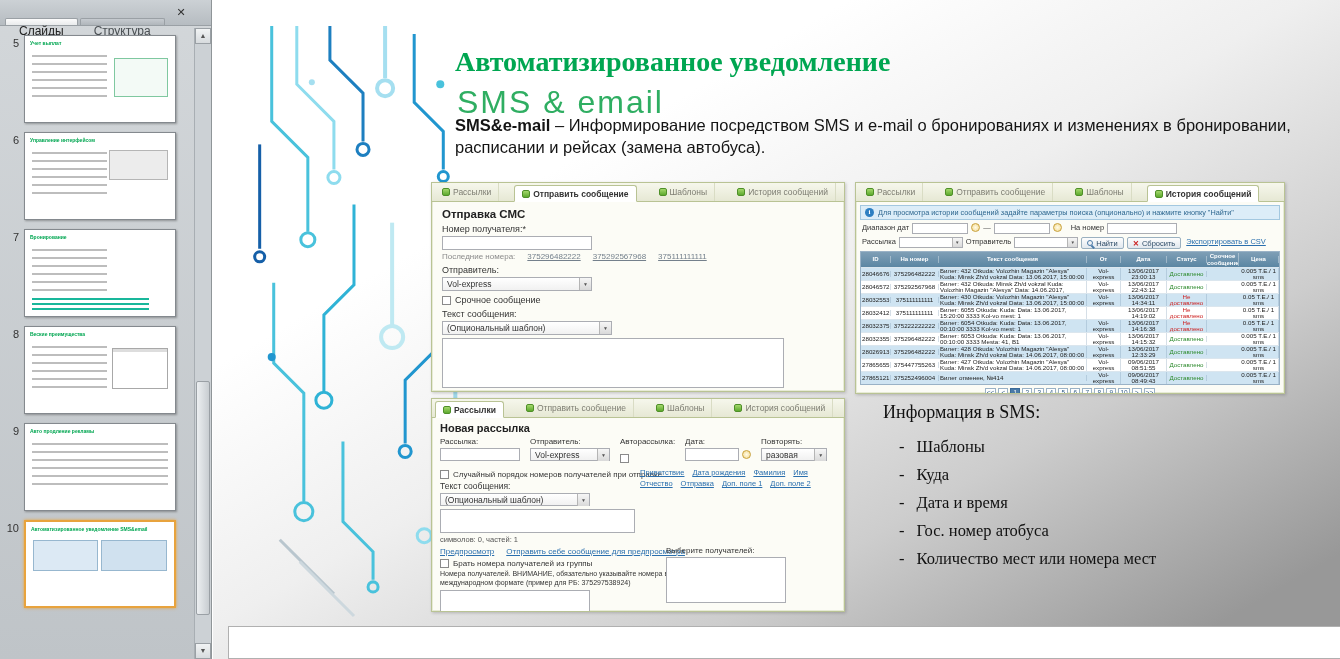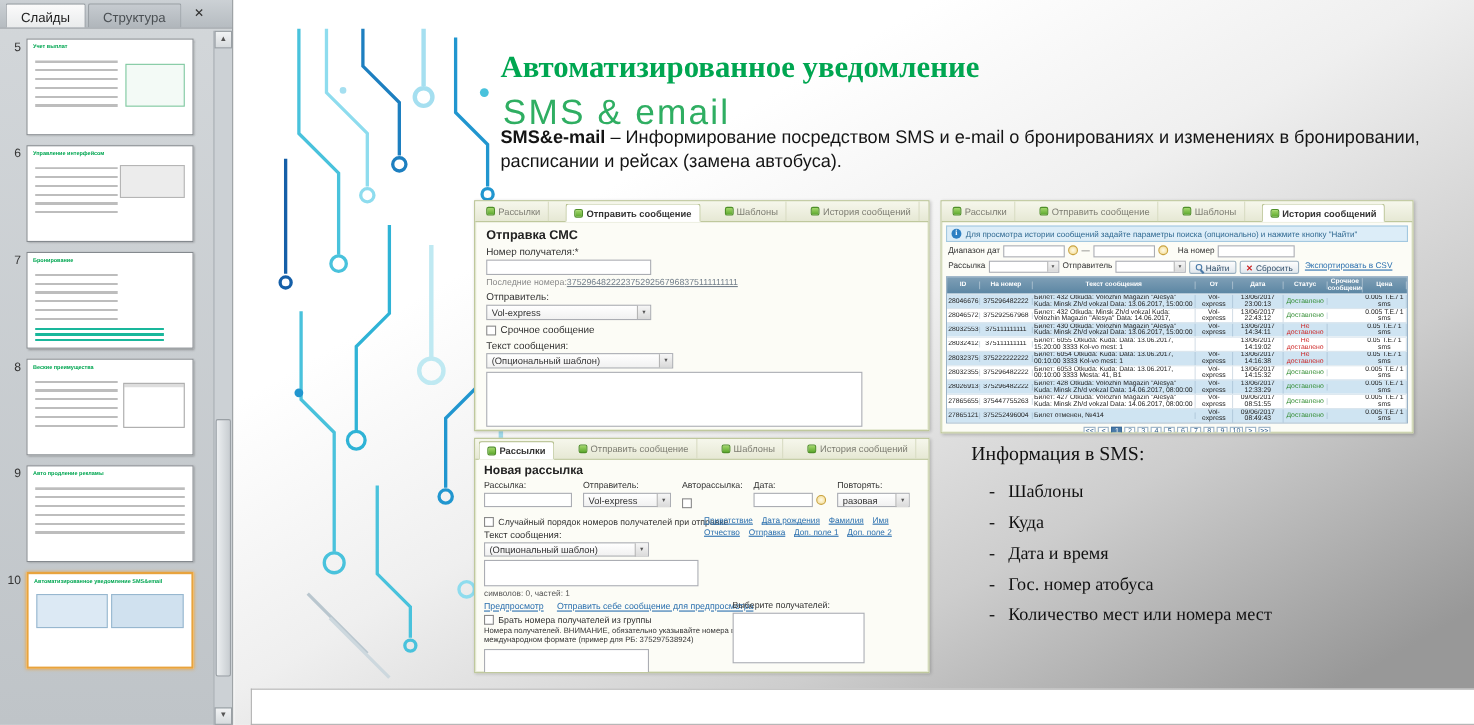--- a/index.html
+++ b/index.html
@@ -4,21 +4,21 @@
 <style>
   * { margin:0; padding:0; box-sizing:border-box; }
   html,body { width:1340px; height:659px; overflow:hidden; }
   body { font-family:"Liberation Sans", sans-serif; background:#fff; position:relative; }
 
   
   .left-panel { position:absolute; left:0; top:0; width:212px; height:659px;
     background:linear-gradient(#d3d7da,#bfc4c8); border-right:1px solid #8f9598; }
   .panel-tabs { height:26px; display:flex; align-items:stretch; padding-left:5px;
     background:linear-gradient(#ccd1d5,#b6bcc1); border-bottom:1px solid #9aa0a5; }
-  .ptab { padding:5px 13px 0; font-size:12px; color:#4a4f53; margin:3px 2px 0 0;
+  .ptab { padding:5px 13px 0; font-size:12px; color:#4a4f53; margin:18px 2px 0 0;
     border:1px solid #9aa0a5; border-bottom:none; border-radius:2px 2px 0 0;
     background:linear-gradient(#c6cbd0,#b0b6bb); white-space:nowrap; }
   .ptab.active { background:linear-gradient(#fbfbfb,#e9ebec); color:#222; }
   .panel-close { margin-left:auto; align-self:center; margin-right:22px; width:16px; height:16px;
     font-size:11px; line-height:15px; text-align:center; color:#333; cursor:default; }
   .thumb-list { position:absolute; top:28px; left:0; width:194px; bottom:0; overflow:hidden; }
   .thumb-row { display:flex; margin:7px 4px 9px 2px; }
   .thumb-num { width:22px; font-size:11px; color:#333; text-align:right; padding:2px 5px 0 0; }
   .thumb-box { width:152px; height:88px; background:#fff; border:1px solid #84898e;
     position:relative; overflow:hidden; box-shadow:1px 1px 2px rgba(0,0,0,.3); }
@@ -85,21 +85,21 @@
   .sel .sarr { width:12px; height:12px; background:linear-gradient(#f6f6f6,#d9d9d9);
     border-left:1px solid #b5b5b5; font-size:5px; line-height:12px; text-align:center; color:#555; }
   .cb { width:9px; height:9px; border:1px solid #8a8a8a; background:#fff; display:inline-block;
     vertical-align:-1px; margin-right:4px; flex:0 0 auto; }
   .cbrow { font-size:9px; color:#333; display:flex; align-items:center; margin:4px 0 2px; }
   .txtarea { border:1px solid #abadb3; background:#fff; }
   .counter { font-size:8px; color:#555; margin-top:2px; }
 
   .pa-body { padding:4px 10px; }
   .pa-title { font-size:11.5px; font-weight:bold; color:#222; margin:2px 0 3px; }
-  .last-nums { font-size:8px; color:#8a8a8a; margin-top:2px; display:flex; gap:0; flex-wrap:wrap;text-align:right; }
+  .last-nums { font-size:8px; color:#8a8a8a; margin-top:2px; display:flex; gap:12px; flex-wrap:wrap;text-align:right; }
   .num-link { color:#74808c; text-decoration:underline; }
   .pa-ta { width:342px; height:50px; }
 
   
   .pb-info { margin:3px 4px; height:15px; background:#dcedf8; border:1px solid #a3c8e0;
     display:flex; align-items:center; gap:4px; font-size:7.3px; color:#2f6890; padding:0 4px; }
   .info-i { width:9px; height:9px; border-radius:50%; background:#2d7fc2; color:#fff;
     font-size:7px; line-height:9px; text-align:center; font-family:"Liberation Serif",serif; font-weight:bold; flex:0 0 auto; }
   .pb-f { display:flex; gap:3px; font-size:7.5px; color:#333; padding:0 6px; height:12px; margin-bottom:2px; }
   .mini-inp { height:11px; border:1px solid #abadb3; background:#fff; }

